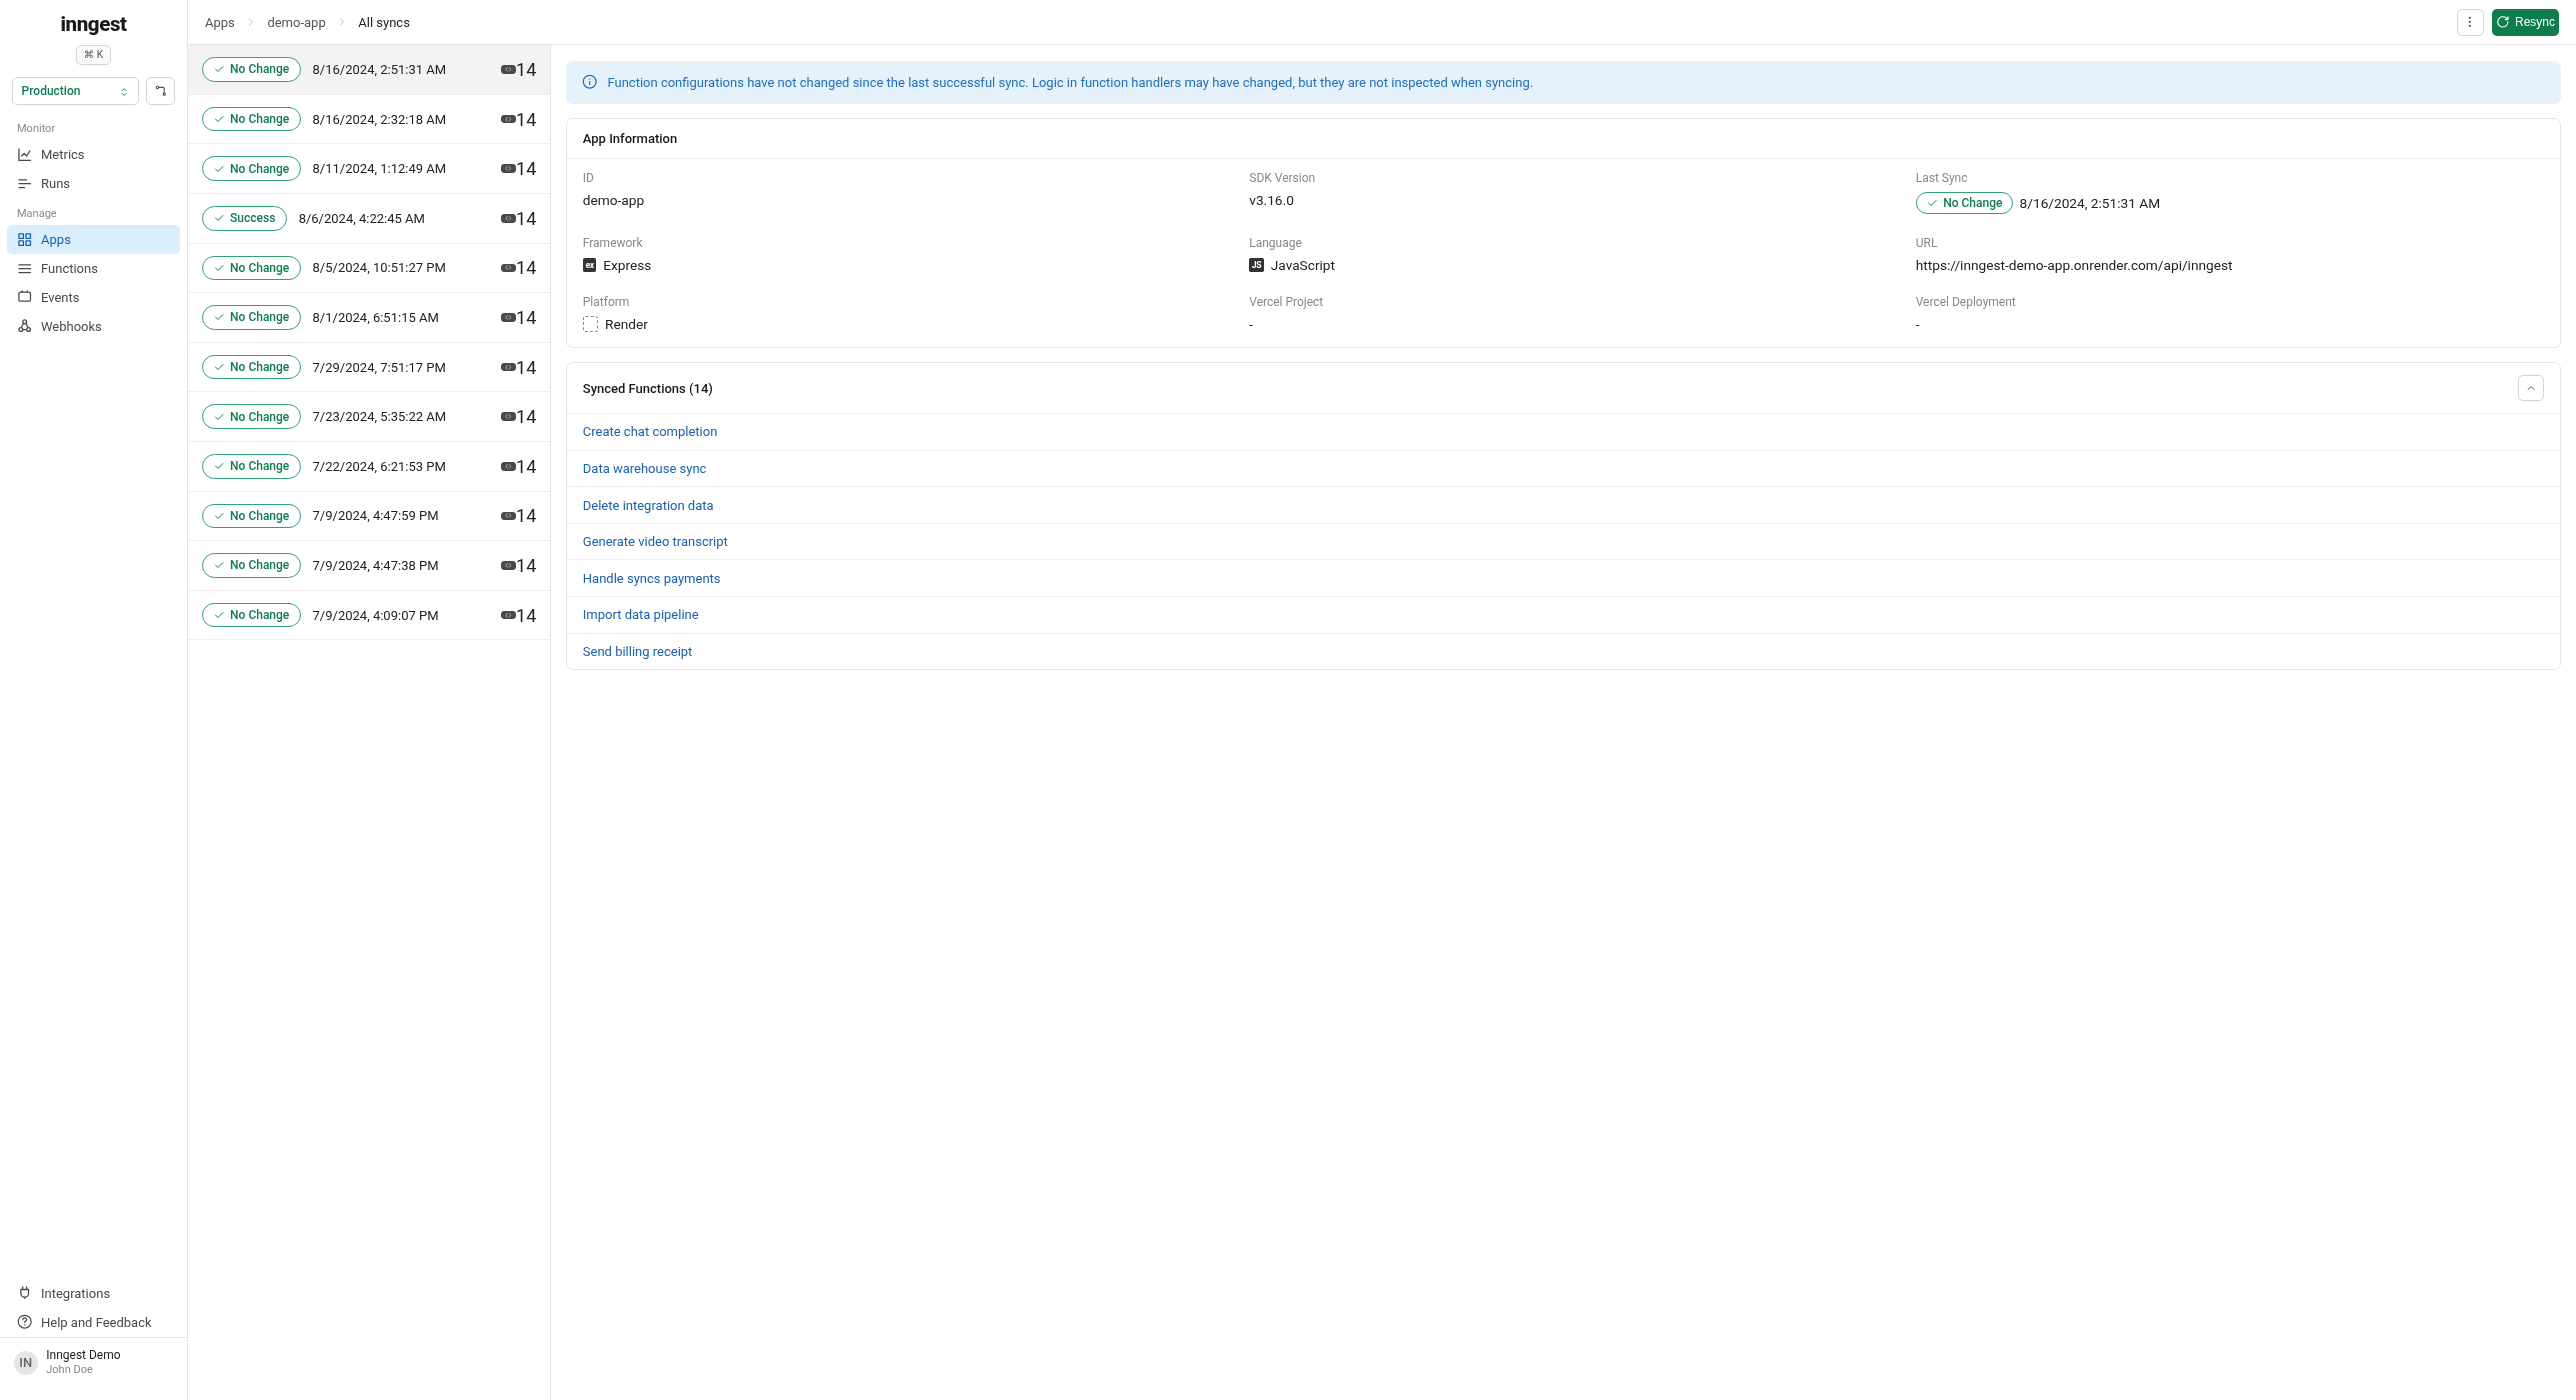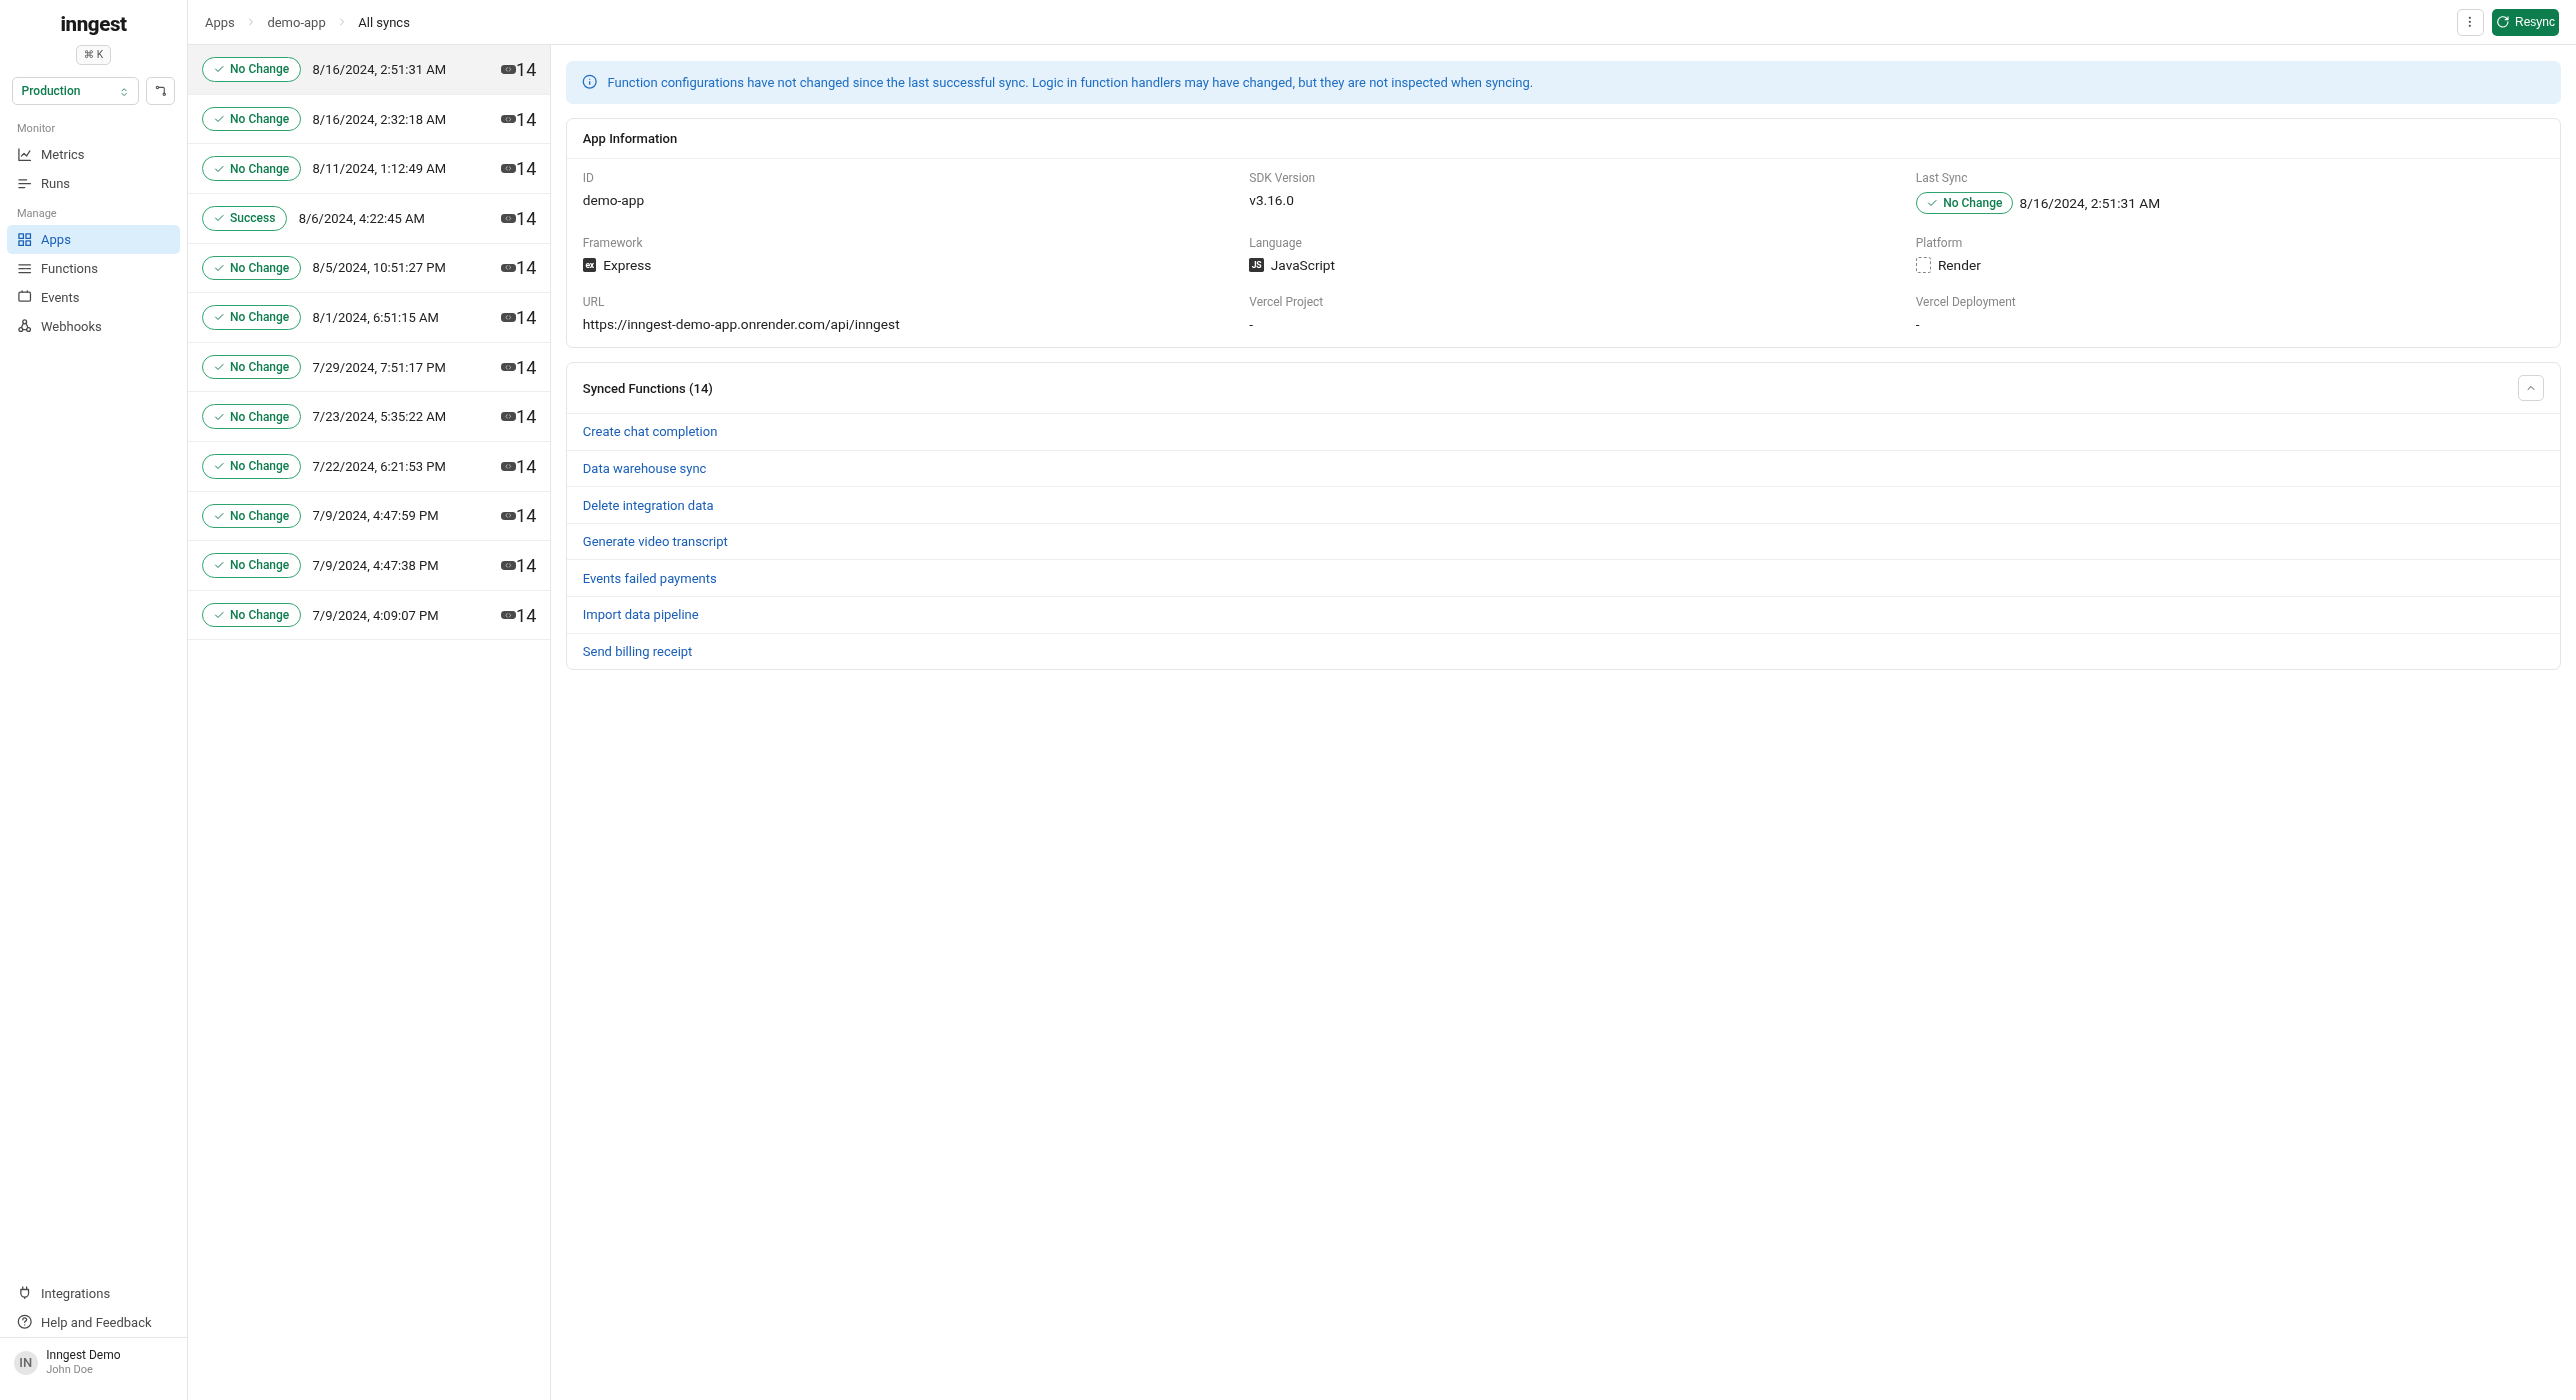--- a/index.html
+++ b/index.html
@@ -448,29 +448,29 @@
                 </span>
               </div>
               <div class="info-cell">
                 <span class="info-label">Language</span>
                 <span class="info-value">
                   <span class="fw-badge">JS</span>
                   <span>JavaScript</span>
                 </span>
               </div>
               <div class="info-cell">
+                <span class="info-label">URL</span>
+                <span class="info-value">https://inngest-demo-app.onrender.com/api/inngest</span>
+              </div>
+              <div class="info-cell">
                 <span class="info-label">Platform</span>
                 <span class="info-value">
                   <span class="platform-icon"></span>
                   <span>Render</span>
                 </span>
-              </div>
-              <div class="info-cell">
-                <span class="info-label">URL</span>
-                <span class="info-value">https://inngest-demo-app.onrender.com/api/inngest</span>
               </div>
               <div class="info-cell">
                 <span class="info-label">Vercel Project</span>
                 <span class="info-value">-</span>
               </div>
               <div class="info-cell">
                 <span class="info-label">Vercel Deployment</span>
                 <span class="info-value">-</span>
               </div>
             </div>
@@ -484,21 +484,21 @@
               <svg width="12" height="12" viewBox="0 0 24 24">
                   <path d="M6 15l6-6 6 6"></path>
                 </svg>
             </div>
           </div>
           <div class="fn-list" id="fn-list">
               <div class="fn-item">Create chat completion</div>
               <div class="fn-item">Data warehouse sync</div>
               <div class="fn-item">Delete integration data</div>
               <div class="fn-item">Generate video transcript</div>
-              <div class="fn-item">Events failed payments</div>
+              <div class="fn-item">Handle syncs payments</div>
               <div class="fn-item">Import data pipeline</div>
               <div class="fn-item">Send billing receipt</div>
             </div>
         </div>
       </div>
     </div>
   </div>
 </div>
 
 

